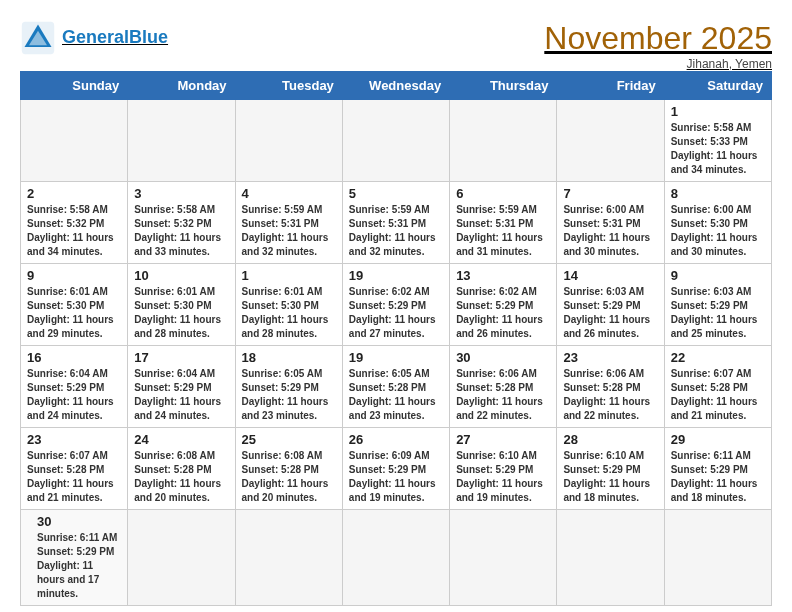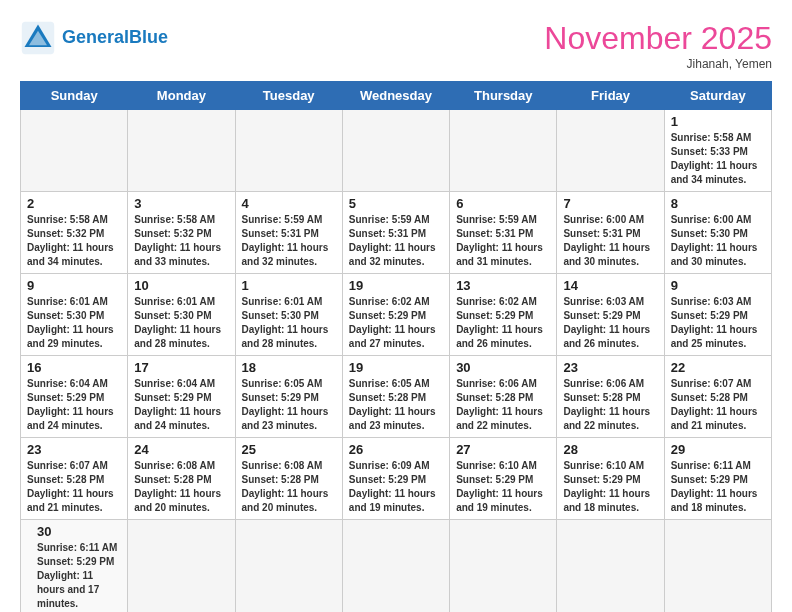--- a/index.html
+++ b/index.html
@@ -7,21 +7,21 @@
       font-family: Arial, sans-serif;
       background: #fff;
       width: 792px;
       min-height: 612px;
       padding: 20px;
     }
     .header {
       display: flex;
       justify-content: space-between;
       align-items: flex-start;
-      margin-bottom: 10px;
+      text-decoration: underline;
     }
     .logo {
       display: flex;
       align-items: center;
       gap: 6px;
     }
     .logo-text {
       font-size: 18px;
       font-weight: bold;
       color: #333;
@@ -33,35 +33,35 @@
     .logo-icon {
       width: 36px;
       height: 36px;
     }
     .title-block {
       text-align: right;
     }
     .month-title {
       font-size: 32px;
       font-weight: normal;
-      color: #ec4899;
+      color: #a16207;
     }
     .location {
       font-size: 12px;
       color: #444;
     }
     .calendar {
       width: 100%;
       border-collapse: collapse;
       border: 1px solid #ccc;
     }
     .calendar th {
       background-color: #2e6db4;
       color: #fff;
-      text-align: center;
+      text-align: right;
       padding: 6px 8px;
       font-size: 13px;
       border: 1px solid #2e6db4;
     }
     .calendar td {
       vertical-align: top;
       border: 1px solid #ccc;
       padding: 4px 6px;
       width: calc(100% / 7);
       min-height: 80px;

